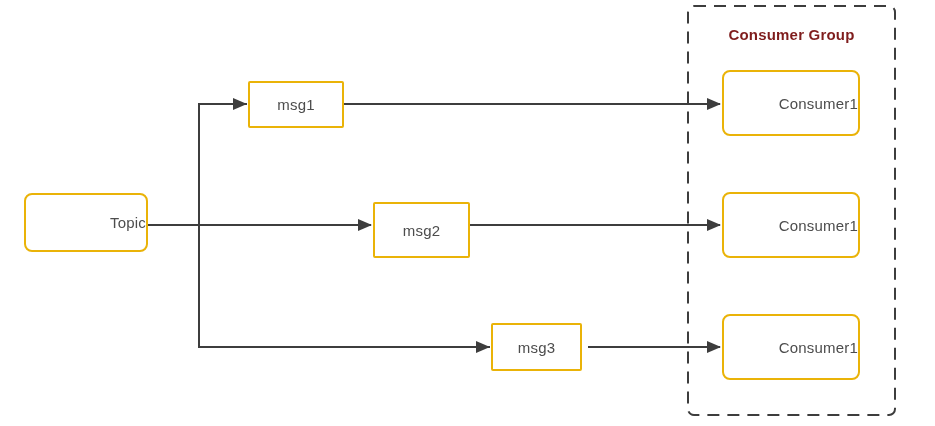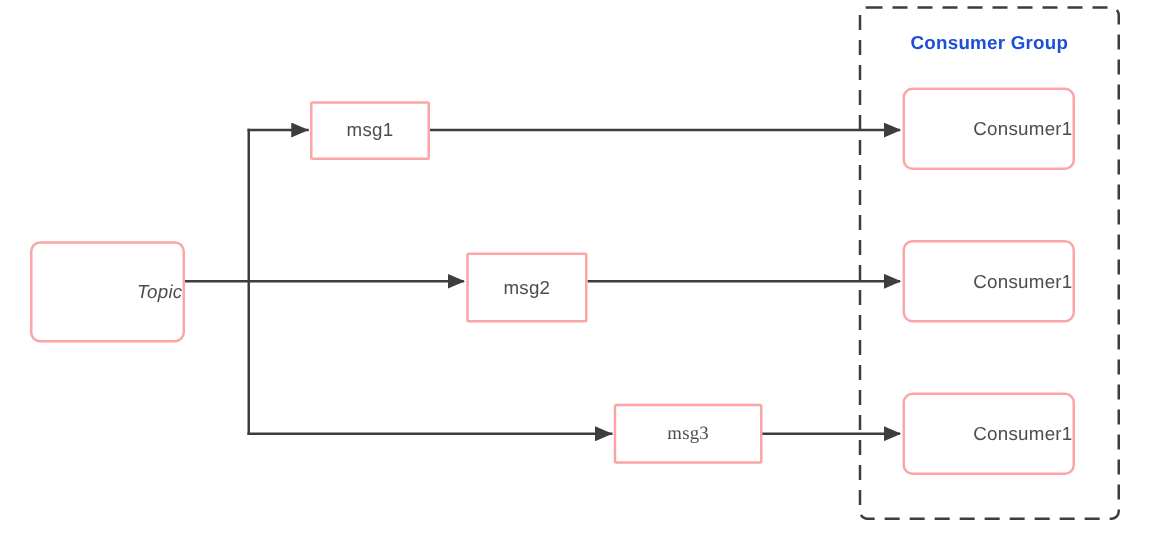--- a/index.html
+++ b/index.html
@@ -19,52 +19,52 @@
     position: absolute;
     left: 0;
     top: 0;
     width: 935px;
     height: 426px;
     pointer-events: none;
   }
   .node {
     position: absolute;
     box-sizing: border-box;
-    border: 2px solid #fca5a5;
+    border: 2px solid #eab308;
     background: #ffffff;
     display: flex;
     align-items: center;
     justify-content: center;
     color: #4d4d4d;
     font-size: 15px;
     line-height: 1;
     letter-spacing: 0.2px;
   }
   .node.rounded { border-radius: 8px; justify-content: flex-end; }
   .node.sharp   { border-radius: 2px; }
 
-  .topic-node    { left: 24px;  top: 193px; width: 124px; height: 81px; font-style: italic; }
+  .topic-node    { left: 24px;  top: 193px; width: 124px; height: 59px; }
   .msg1-node     { left: 248px; top: 81px;  width: 96px;  height: 47px; }
   .msg2-node     { left: 373px; top: 202px; width: 97px;  height: 56px; }
-  .msg3-node     { left: 491px; top: 323px; width: 119px;  height: 48px; font-family: Liberation Serif, serif; }
+  .msg3-node     { left: 491px; top: 323px; width: 91px;  height: 48px; }
 
   .group-box {
     position: absolute;
     left: 687px; top: 5px;
     width: 209px; height: 411px;
     box-sizing: border-box;
   }
   .group-title {
     position: absolute;
     left: 687px; top: 26px;
     width: 209px;
     text-align: center;
     font-size: 15px;
     font-weight: bold;
-    color: #1d4ed8;
+    color: #7f1d1d;
     letter-spacing: 0.2px;
   }
   .consumer-node-1 { left: 722px; top: 70px;  width: 138px; height: 66px; }
   .consumer-node-2 { left: 722px; top: 192px; width: 138px; height: 66px; }
   .consumer-node-3 { left: 722px; top: 314px; width: 138px; height: 66px; }
 </style>
 </head>
 <body>
 
 <div class="canvas">

